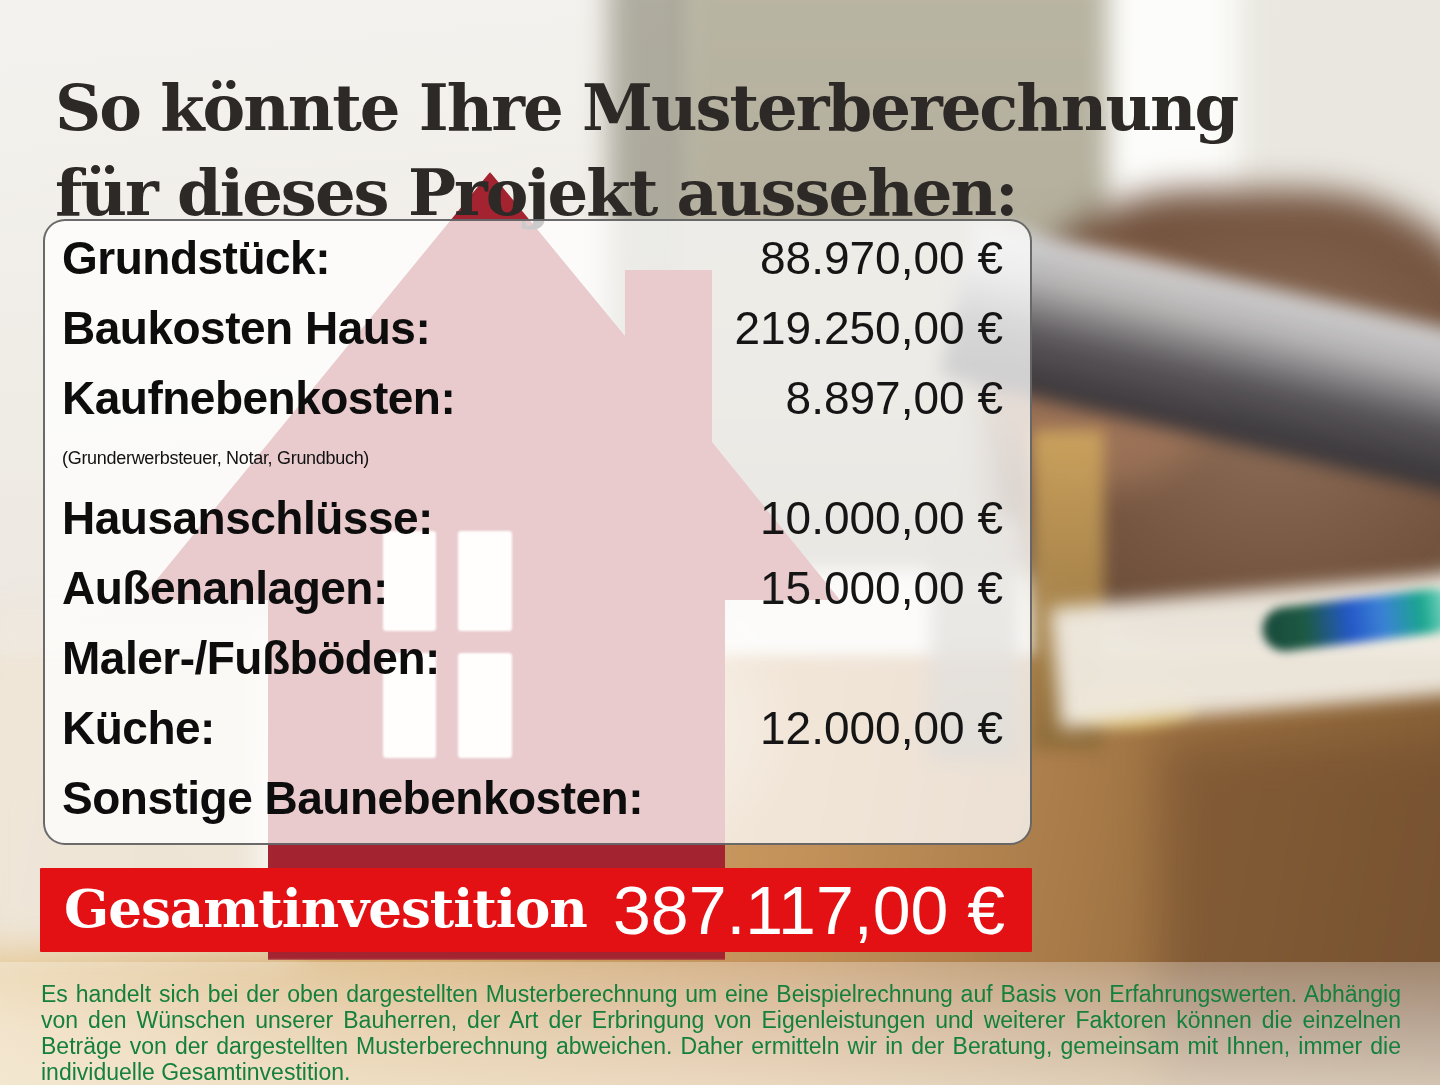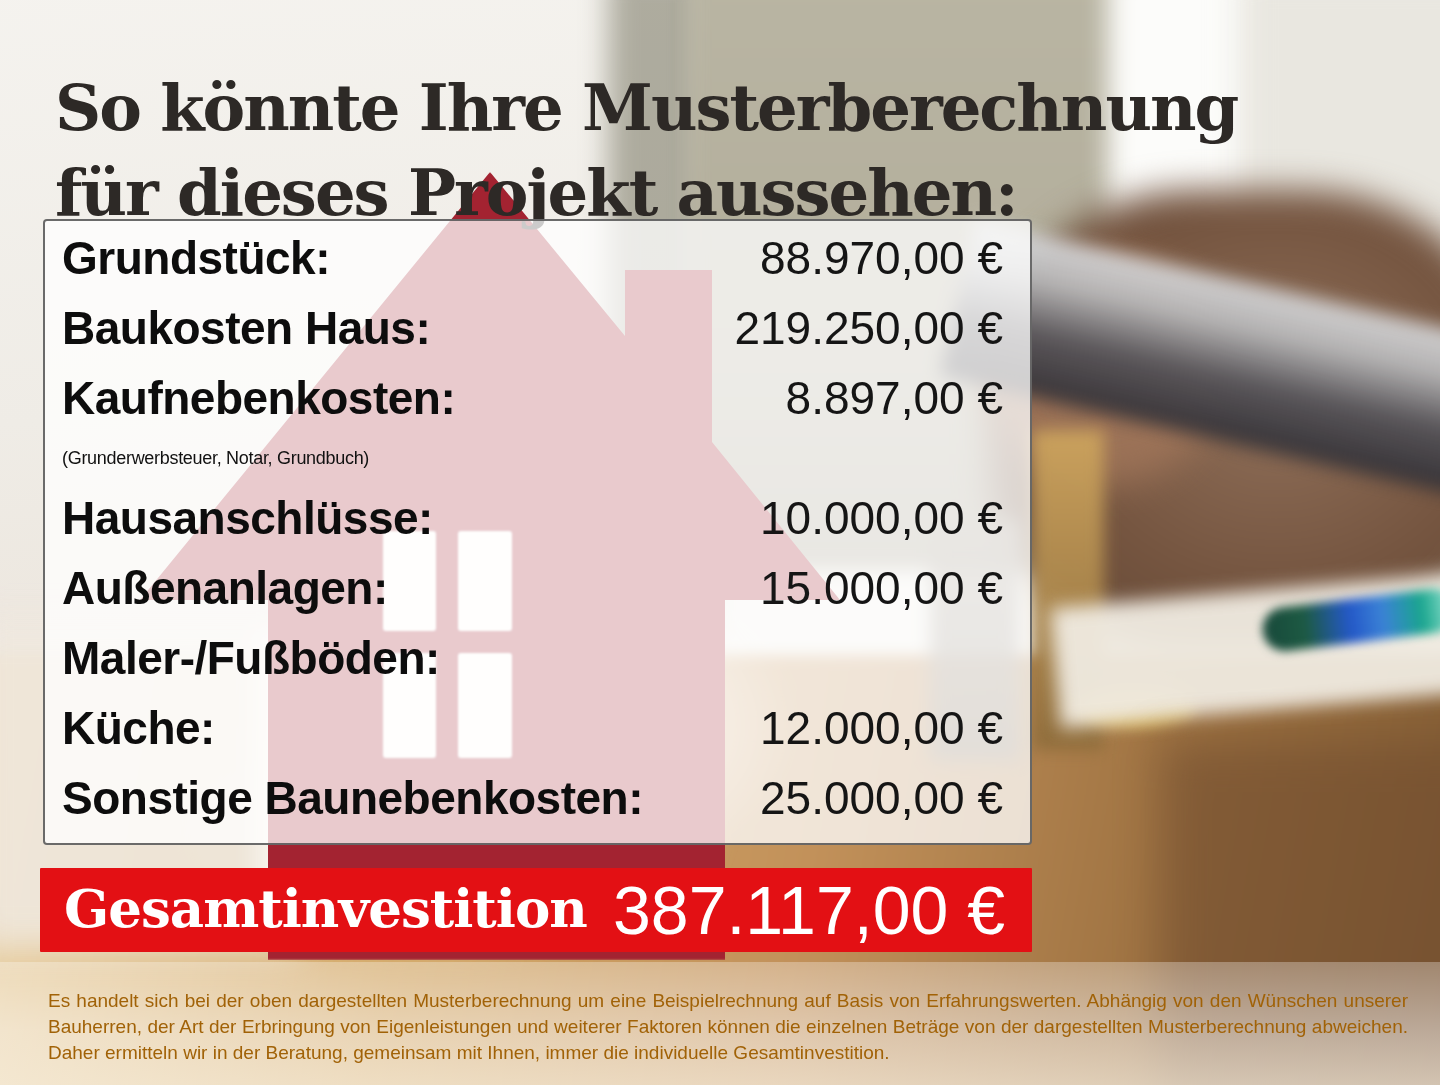--- a/index.html
+++ b/index.html
@@ -58,37 +58,37 @@
   .pane-tl{left:383px;top:531px;width:53px;height:100px;}
   .pane-tr{left:458px;top:531px;width:54px;height:100px;}
   .pane-bl{left:383px;top:653px;width:53px;height:105px;}
   .pane-br{left:458px;top:653px;width:54px;height:105px;}
   
   .title{position:absolute;left:55px;top:22px;width:1200px;
     font-family:"DejaVu Serif",serif;font-weight:bold;font-size:64px;line-height:85px;
     letter-spacing:-2px;color:#2d2926;}
   
   .cost-box{position:absolute;left:43px;top:219px;width:989px;height:626px;box-sizing:border-box;
-    background:rgba(255,255,255,.76);border:2px solid rgba(90,90,90,.9);border-radius:4px;
+    background:rgba(255,255,255,.76);border:2px solid rgba(90,90,90,.9);border-radius:22px;
     padding:2px 27px 0 17px;display:flex;flex-direction:column;}
   .row{display:flex;align-items:center;justify-content:space-between;height:70px;}
   .row .lbl{font-weight:bold;font-size:46px;color:#0d0d0d;letter-spacing:-.5px;white-space:nowrap;}
   .row .val{font-weight:normal;font-size:46px;color:#151515;white-space:nowrap;}
   .subnote{height:50px;display:flex;align-items:center;
     font-weight:normal;font-size:18px;color:#111;letter-spacing:-.3px;}
   
   .banner{position:absolute;left:40px;top:868px;width:992px;height:84px;box-sizing:border-box;
     background:#e31014;border-radius:1px;display:flex;align-items:center;justify-content:space-between;
     padding:0 27px 0 24px;}
   .banner .t-lbl{font-family:"DejaVu Serif",serif;font-weight:bold;font-size:53px;
     letter-spacing:-1px;color:#ffffff;padding-bottom:4px;}
   .banner .t-val{font-size:68px;color:#ffffff;white-space:nowrap;}
   
-  .footer{position:absolute;left:40px;top:980px;width:1360px;margin:8px;
-    font-size:19px;line-height:26px;text-align:justify;color:#a16207;}
+  .footer{position:absolute;left:40px;top:980px;width:1360px;margin:1px;
+    font-size:23px;line-height:26px;text-align:justify;color:#15803d;}
 </style>
 </head>
 <body>
 
 <div class="stage">
 
   <div class="bg">
     <div class="blob wall-left"></div>
     <div class="blob frame-band"></div>
     <div class="blob wall-khaki"></div>
@@ -143,21 +143,20 @@
     </div>
     <div class="row">
       <span class="lbl">Maler-/Fußböden:</span>
     </div>
     <div class="row">
       <span class="lbl">Küche:</span>
       <span class="val">12.000,00 €</span>
     </div>
     <div class="row">
       <span class="lbl">Sonstige Baunebenkosten:</span>
-      <span class="val">25.000,00 €</span>
     </div>
   </div>
 
   <div class="blob veil"></div>
 
   <div class="banner">
     <span class="t-lbl">Gesamtinvestition</span>
     <span class="t-val">387.117,00 €</span>
   </div>
 

